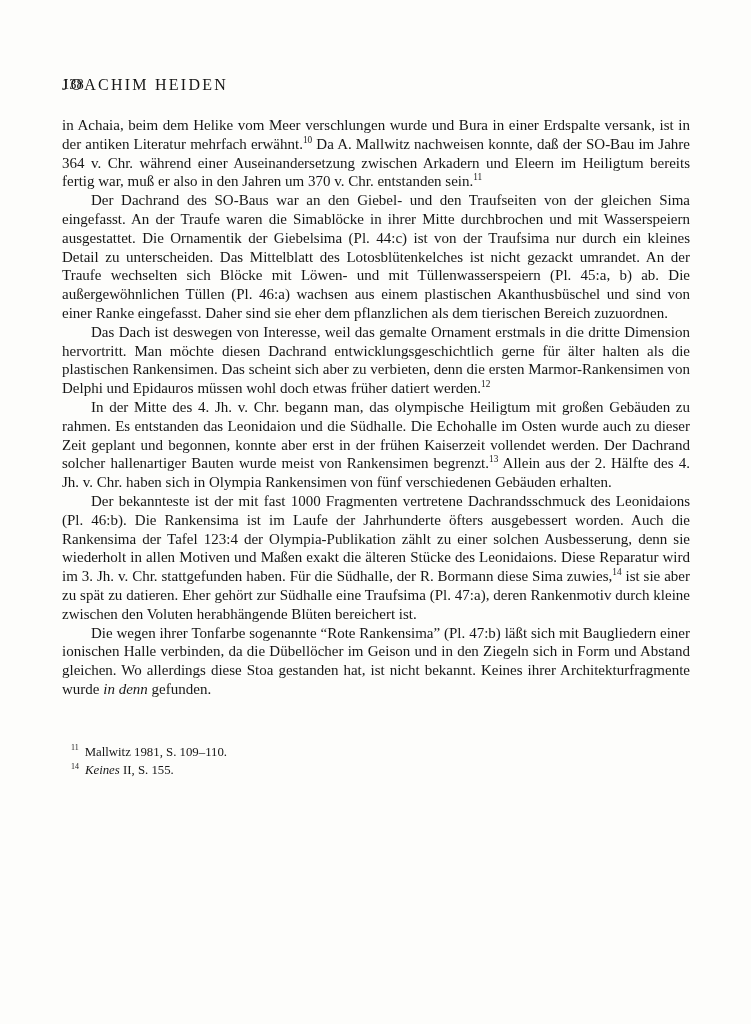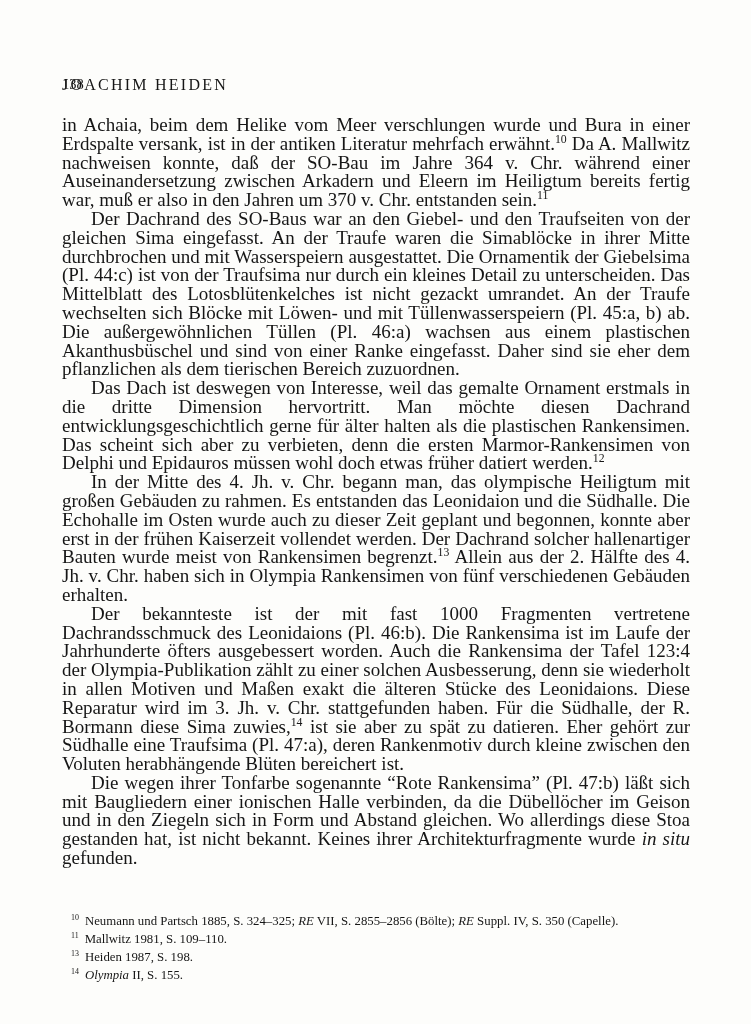--- a/index.html
+++ b/index.html
@@ -35,21 +35,21 @@
   }
   .running-head {
     display: block;
     text-align: left;
     font-size: 16px;
     letter-spacing: 0.14em;
   }
 
   
   .body-text {
-    font-size: 19px;
+    font-size: 15px;
     line-height: 18.8px;
     text-align: justify;
   }
   .body-text p {
     margin: 0;
   }
   .body-text p.indent {
     text-indent: 29px;
   }
   sup, .fnref {
@@ -83,23 +83,21 @@
     <span class="page-number">138</span>
     <span class="running-head">JOACHIM HEIDEN</span>
   </header>
 
   <main class="body-text">
     <p><span>in Achaia, beim dem Helike vom Meer verschlungen wurde und Bura in einer Erdspalte versank, ist in der antiken Literatur mehrfach erwähnt.</span><sup class="fnref">10</sup><span>  Da A. Mallwitz nachweisen konnte, daß der SO-Bau im Jahre 364 v. Chr. während einer Auseinandersetzung zwischen Arkadern und Eleern im Heiligtum bereits fertig war, muß er also in den Jahren um 370 v. Chr. entstanden sein.</span><sup class="fnref">11</sup></p>
     <p class="indent"><span>Der Dachrand des SO-Baus war an den Giebel- und den Traufseiten von der gleichen Sima eingefasst. An der Traufe waren die Simablöcke in ihrer Mitte durchbrochen und mit Wasserspeiern ausgestattet. Die Ornamentik der Giebelsima (Pl. 44:c) ist von der Traufsima nur durch ein kleines Detail zu unterscheiden.  Das Mittelblatt des Lotosblütenkelches ist nicht gezackt umrandet.  An der Traufe wechselten sich Blöcke mit Löwen- und mit Tüllenwasserspeiern (Pl. 45:a, b) ab.  Die außergewöhnlichen Tüllen (Pl. 46:a) wachsen aus einem plastischen Akanthusbüschel und sind von einer Ranke eingefasst.  Daher sind sie eher dem pflanzlichen als dem tierischen Bereich zuzuordnen.</span></p>
     <p class="indent"><span>Das Dach ist deswegen von Interesse, weil das gemalte Ornament erstmals in die dritte Dimension hervortritt.  Man möchte diesen Dachrand entwicklungsgeschichtlich gerne für älter halten als die plastischen Rankensimen.  Das scheint sich aber zu verbieten, denn die ersten Marmor-Rankensimen von Delphi und Epidauros müssen wohl doch etwas früher datiert werden.</span><sup class="fnref">12</sup></p>
     <p class="indent"><span>In der Mitte des 4. Jh. v. Chr. begann man, das olympische Heiligtum mit großen Gebäuden zu rahmen.  Es entstanden das Leonidaion und die Südhalle.  Die Echohalle im Osten wurde auch zu dieser Zeit geplant und begonnen, konnte aber erst in der frühen Kaiserzeit vollendet werden.  Der Dachrand solcher hallenartiger Bauten wurde meist von Rankensimen begrenzt.</span><sup class="fnref">13</sup><span> Allein aus der 2. Hälfte des 4. Jh. v. Chr. haben sich in Olympia Rankensimen von fünf verschiedenen Gebäuden erhalten.</span></p>
     <p class="indent"><span>Der bekannteste ist der mit fast 1000 Fragmenten vertretene Dachrandsschmuck des Leonidaions (Pl. 46:b).  Die Rankensima ist im Laufe der Jahrhunderte öfters ausgebessert worden.  Auch die Rankensima der Tafel 123:4 der Olympia-Publikation zählt zu einer solchen Ausbesserung, denn sie wiederholt in allen Motiven und Maßen exakt die älteren Stücke des Leonidaions.  Diese Reparatur wird im 3. Jh. v. Chr. stattgefunden haben.  Für die Südhalle, der R. Bormann diese Sima zuwies,</span><sup class="fnref">14</sup><span> ist sie aber zu spät zu datieren.  Eher gehört zur Südhalle eine Traufsima (Pl. 47:a), deren Rankenmotiv durch kleine zwischen den Voluten herabhängende Blüten bereichert ist.</span></p>
-    <p class="indent"><span>Die wegen ihrer Tonfarbe sogenannte “Rote Rankensima” (Pl. 47:b) läßt sich mit Baugliedern einer ionischen Halle verbinden, da die Dübellöcher im Geison und in den Ziegeln sich in Form und Abstand gleichen.  Wo allerdings diese Stoa gestanden hat, ist nicht bekannt.  Keines ihrer Architekturfragmente wurde </span><i>in situ</i><span> gefunden.</span></p>
+    <p class="indent"><span>Die wegen ihrer Tonfarbe sogenannte “Rote Rankensima” (Pl. 47:b) läßt sich mit Baugliedern einer ionischen Halle verbinden, da die Dübellöcher im Geison und in den Ziegeln sich in Form und Abstand gleichen.  Wo allerdings diese Stoa gestanden hat, ist nicht bekannt.  Keines ihrer Architekturfragmente wurde </span><i>in denn</i><span> gefunden.</span></p>
   </main>
 
   <section class="footnotes">
-    <p><sup class="fn-marker">10</sup><span class="fn-text"><span>Neumann und Partsch 1885, S. 324–325; </span><i>RE</i><span> VII, S. 2855–2856 (Bölte); </span><i>RE</i><span> Suppl. IV, S. 350 (Capelle).</span></span></p>
     <p><sup class="fn-marker">11</sup><span class="fn-text"><span>Mallwitz 1981, S. 109–110.</span></span></p>
-    <p><sup class="fn-marker">13</sup><span class="fn-text"><span>Heiden 1987, S. 198.</span></span></p>
-    <p><sup class="fn-marker">14</sup><span class="fn-text"><i>Olympia</i><span> II, S. 155.</span></span></p>
+    <p><sup class="fn-marker">14</sup><span class="fn-text"><i>Keines</i><span> II, S. 155.</span></span></p>
   </section>
 
 </div>
 
 </body></html>

